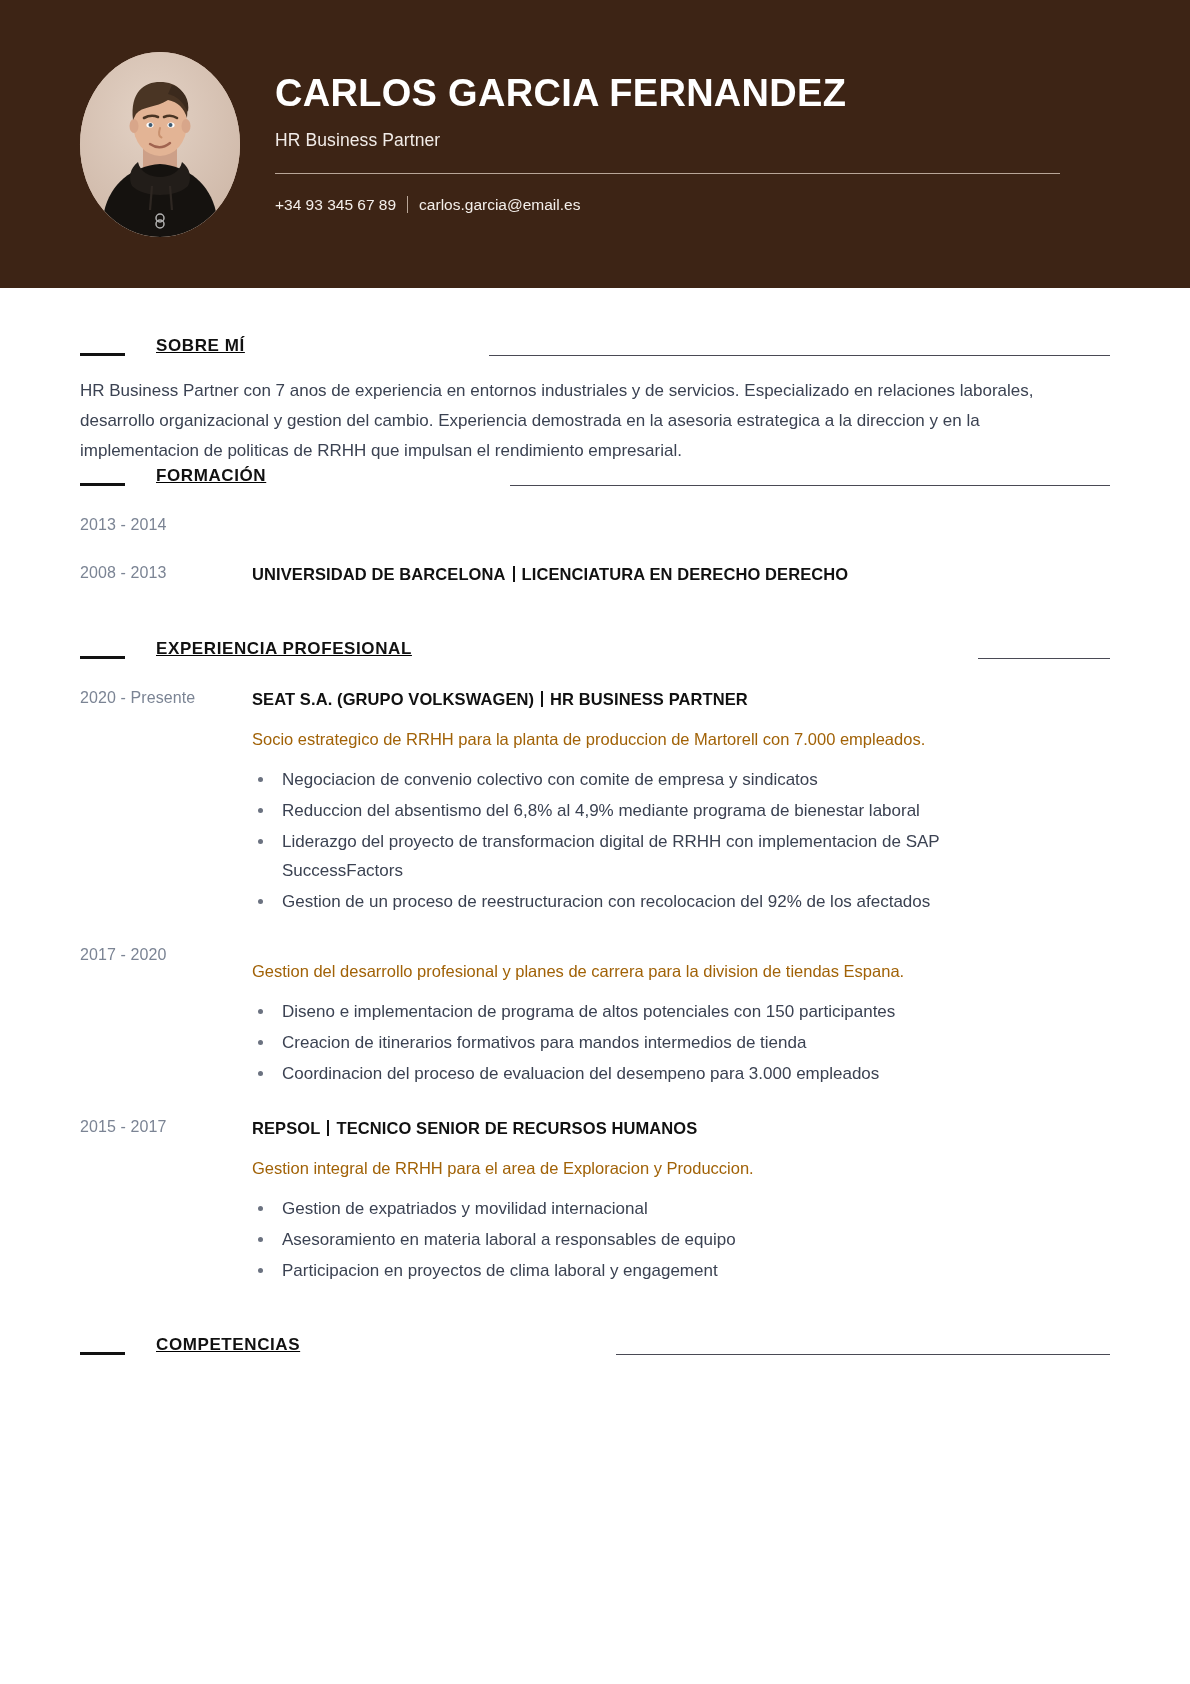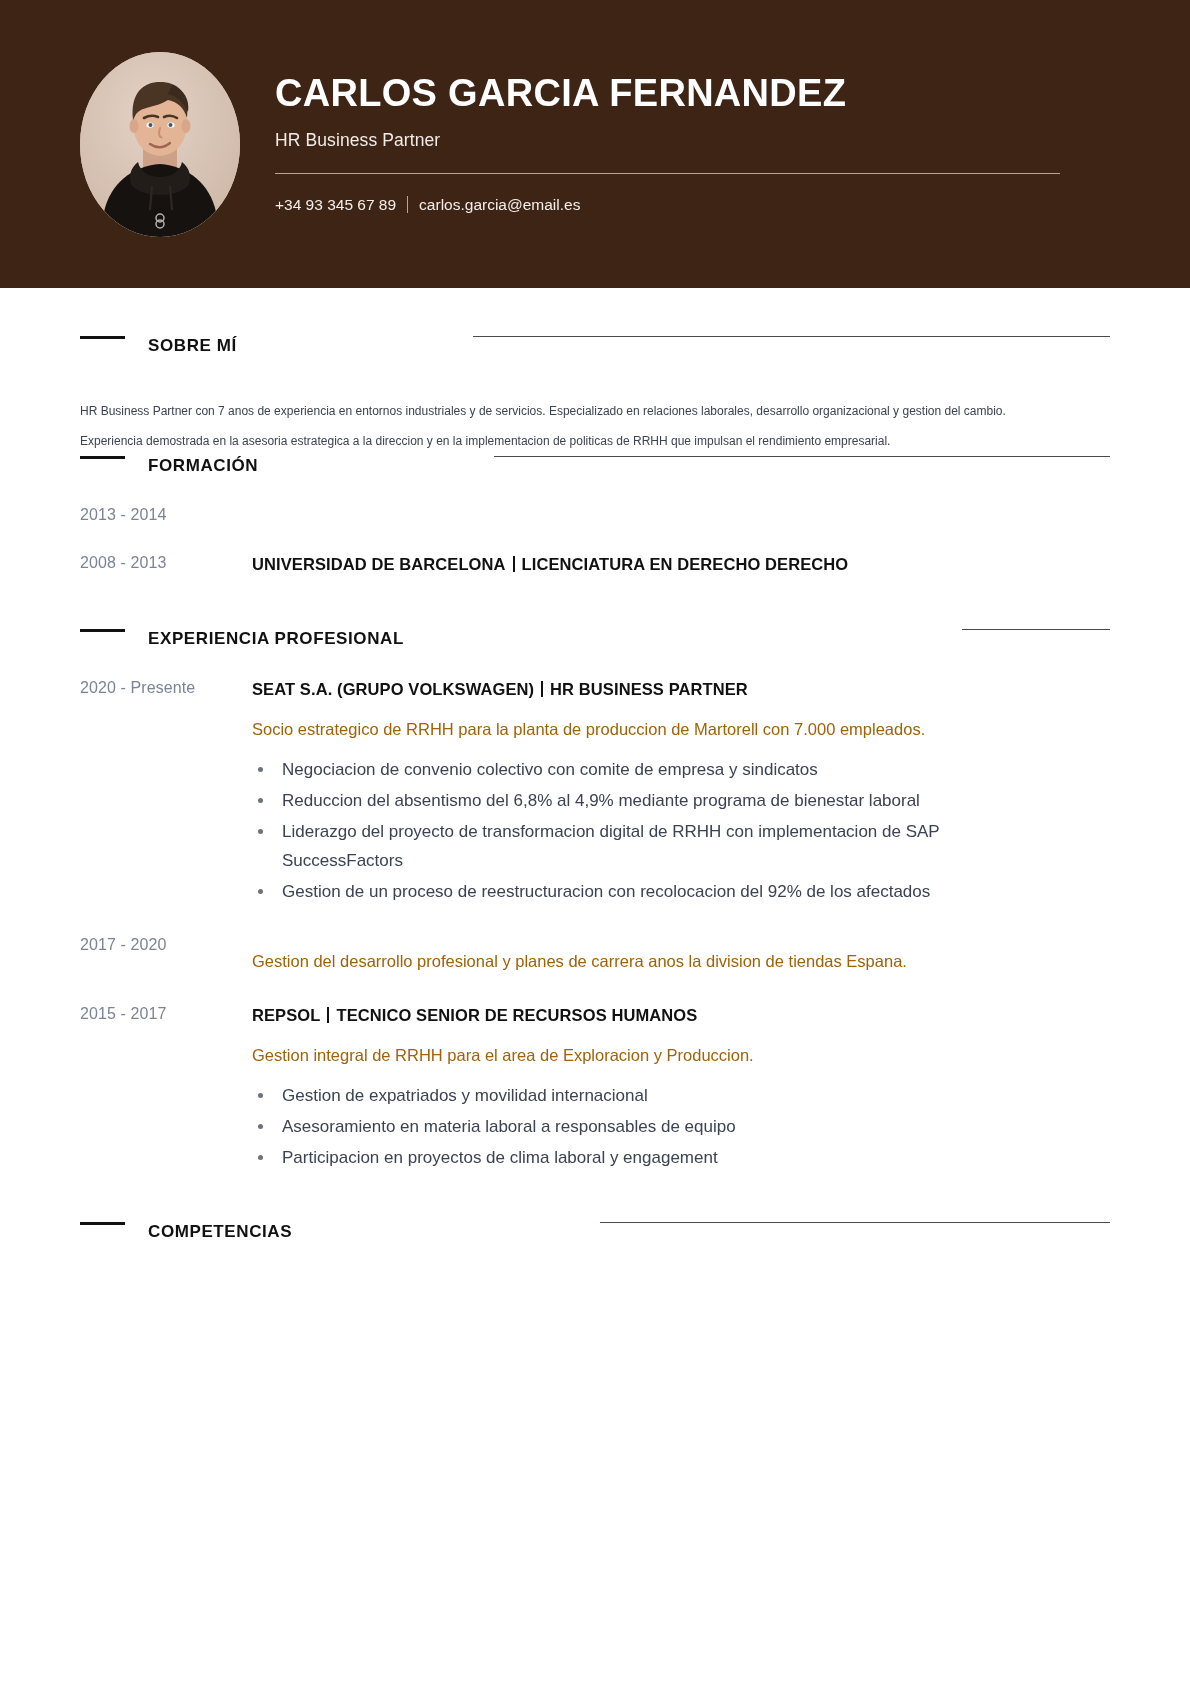--- a/index.html
+++ b/index.html
@@ -76,22 +76,23 @@
     height: 17px;
     background: #b9a698;
     margin: 0 11px;
   }
 
   
   .body-area { padding: 0 80px; }
 
   .section-head {
     display: flex;
-    align-items: flex-start;
-    gap: 8px;
+    align-items: flex-end;
+    gap: 16px;
+    text-decoration: underline;
   }
   .section-head .dash {
     width: 45px;
     height: 3px;
     background: #111111;
     flex: 0 0 45px;
   }
   .section-head .title {
     font-size: 17px;
     font-weight: 700;
@@ -107,22 +108,22 @@
     flex: 1;
     margin-left: 40px;
   }
   .section-head.sh-sobre .line { margin-left: 228px; }
   .section-head.sh-formacion .line { margin-left: 228px; }
   .section-head.sh-experiencia .line { margin-left: 550px; }
   .section-head.sh-competencias .line { margin-left: 300px; }
 
   .s-sobre { margin-top: 48px; }
   .summary {
-    margin-top: 40px;
-    font-size: 12px;
+    margin-top: 20px;
+    font-size: 17px;
     line-height: 30px;
     color: #3b4252;
     max-width: 955px;
   }
 
   .s-formacion { }
   .s-experiencia { margin-top: 52px; }
   .s-competencias { margin-top: 50px; }
 
   .entry {
@@ -295,21 +296,26 @@
             <li>Reduccion del absentismo del 6,8% al 4,9% mediante programa de bienestar laboral</li>
             <li>Liderazgo del proyecto de transformacion digital de RRHH con implementacion de SAP SuccessFactors</li>
             <li>Gestion de un proceso de reestructuracion con recolocacion del 92% de los afectados</li>
           </ul>
         </div>
       </div>
 
       <div class="entry">
         <div class="dates">2017 - 2020</div>
         <div class="content">
-          <div class="ent-desc">Gestion del desarrollo profesional y planes de carrera anos la division de tiendas Espana.</div>
+          <div class="ent-desc">Gestion del desarrollo profesional y planes de carrera para la division de tiendas Espana.</div>
+          <ul class="bullets">
+            <li>Diseno e implementacion de programa de altos potenciales con 150 participantes</li>
+            <li>Creacion de itinerarios formativos para mandos intermedios de tienda</li>
+            <li>Coordinacion del proceso de evaluacion del desempeno para 3.000 empleados</li>
+          </ul>
         </div>
       </div>
 
       <div class="entry">
         <div class="dates">2015 - 2017</div>
         <div class="content">
           <div class="ent-title">
             <span>REPSOL</span><span class="bar"></span><span>TECNICO SENIOR DE RECURSOS HUMANOS</span>
           </div>
           <div class="ent-desc">Gestion integral de RRHH para el area de Exploracion y Produccion.</div>

